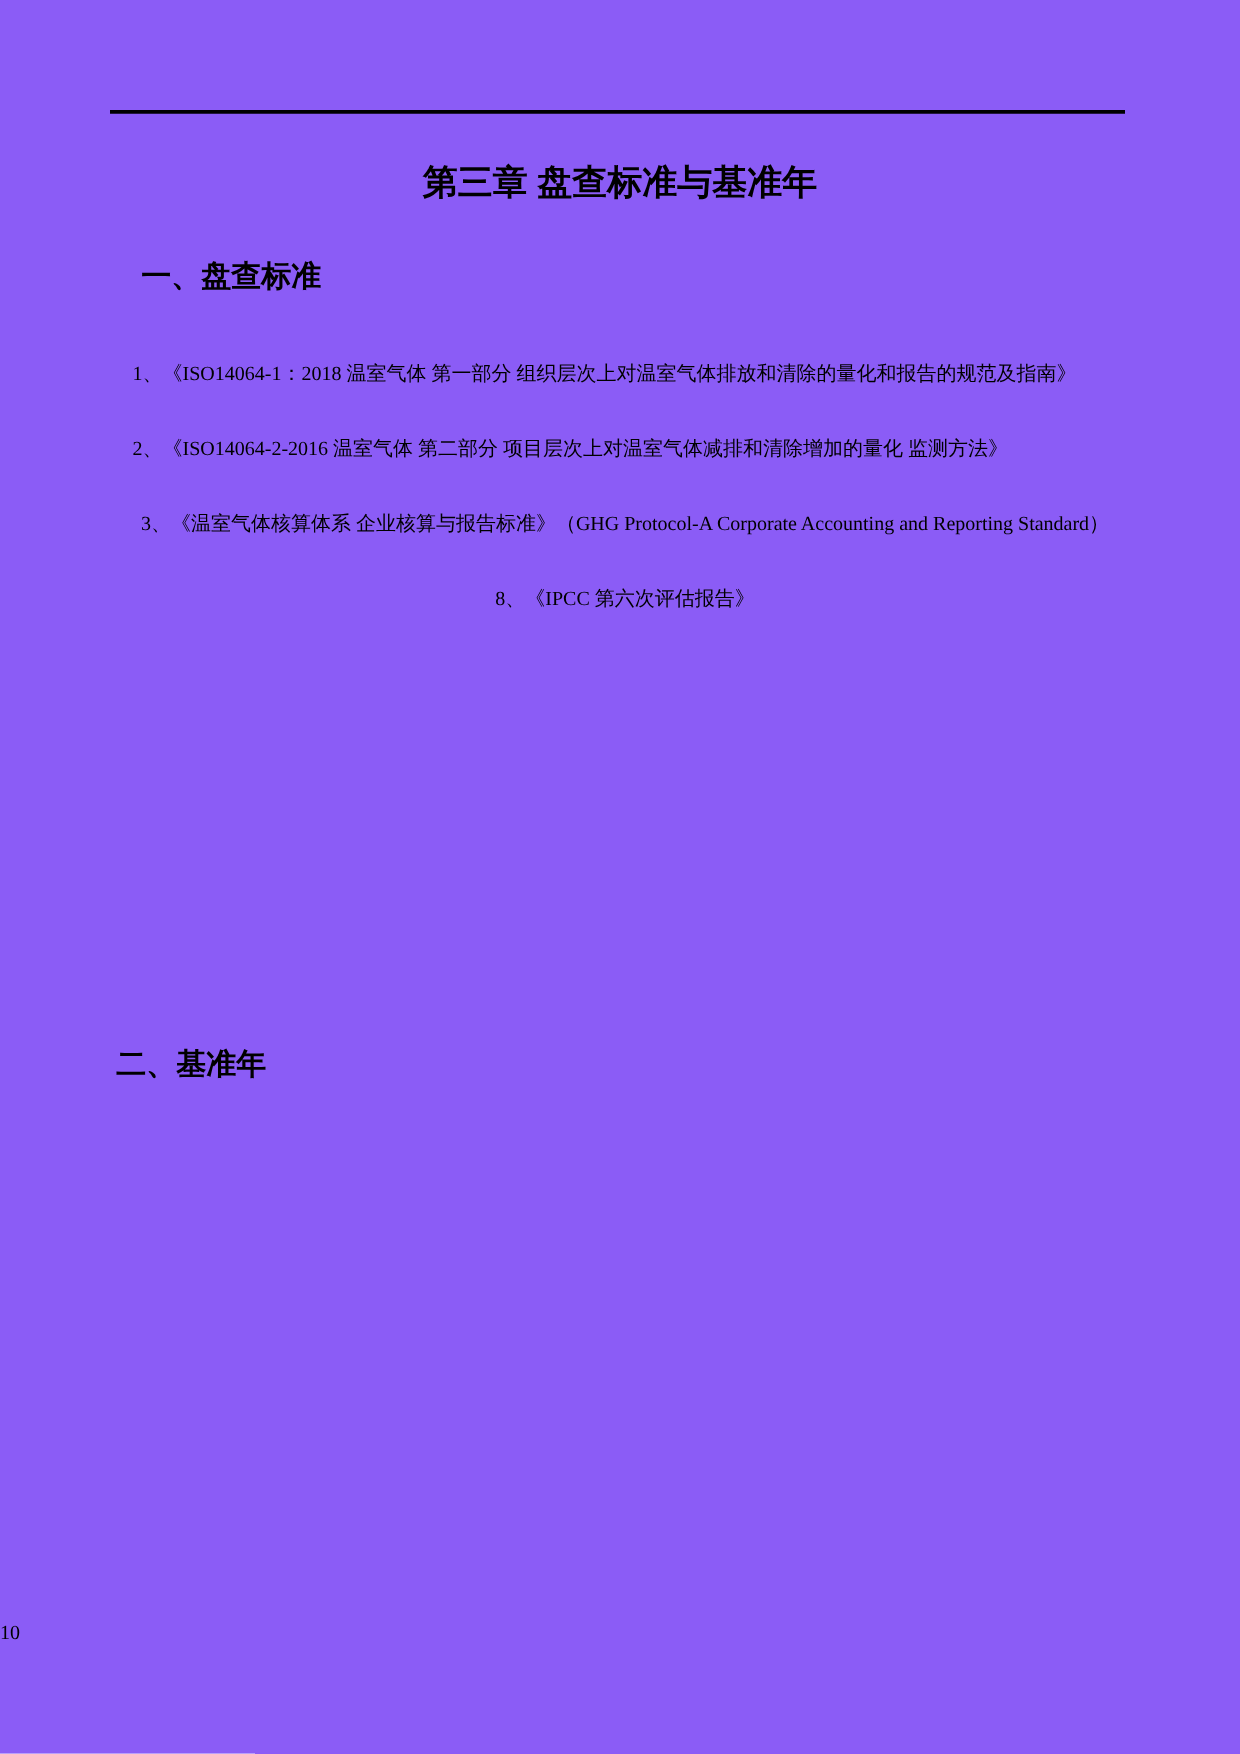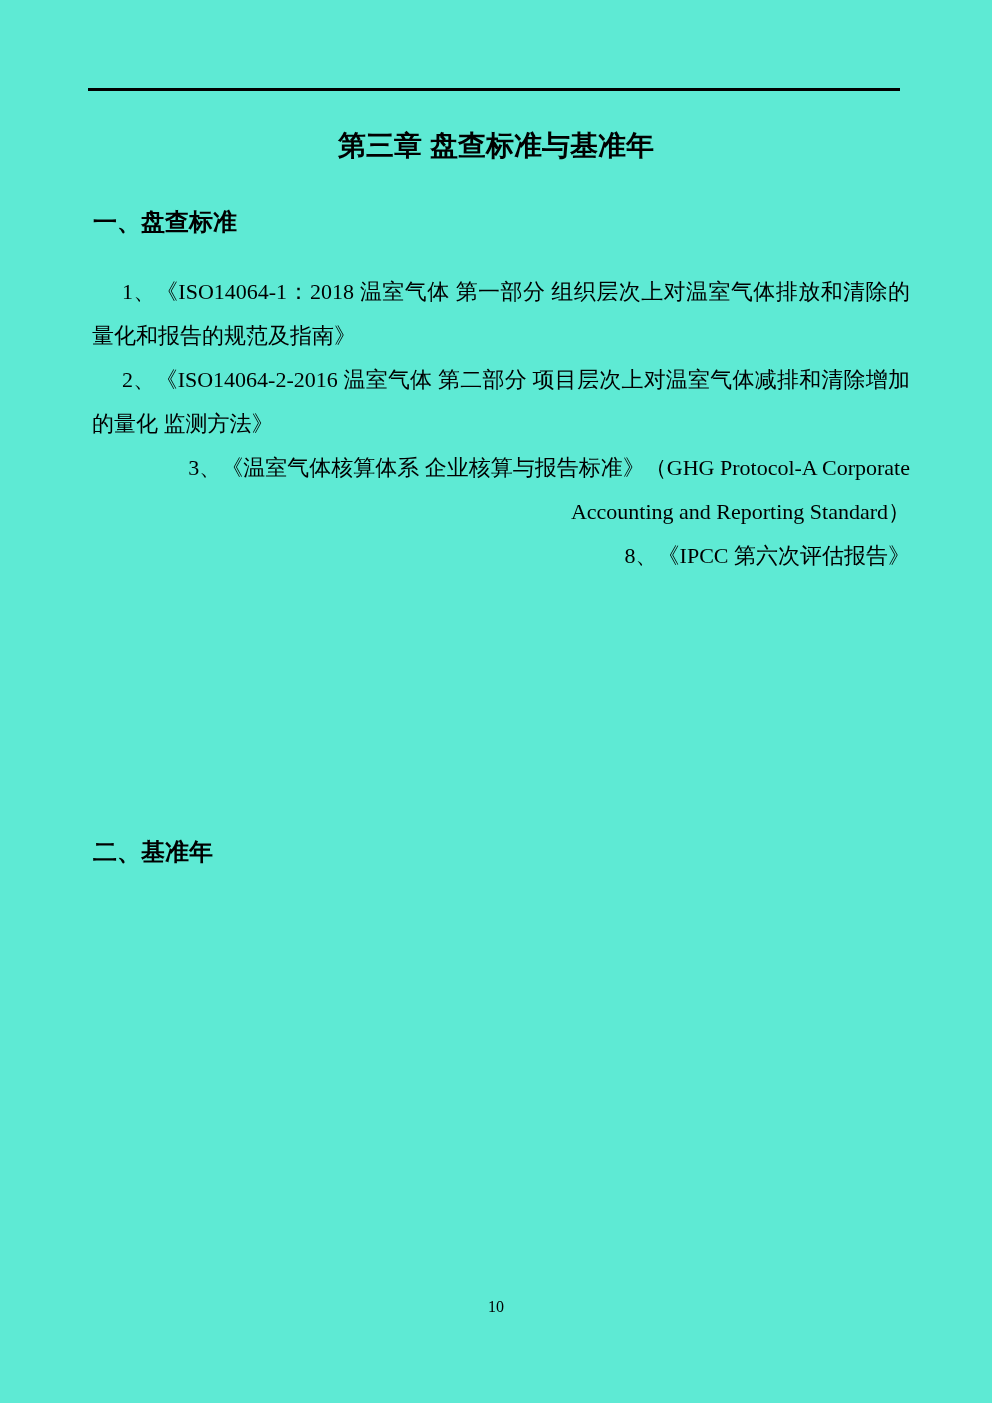--- a/index.html
+++ b/index.html
@@ -4,21 +4,21 @@
 <style>
   html, body {
     margin: 0;
     padding: 0;
     background: #ffffff;
   }
   .page {
     position: relative;
     width: 992px;
     height: 1403px;
-    background: #5eead4;
+    background: #8b5cf6;
     color: #000000;
     overflow: hidden;
     font-family: "Liberation Serif", "DejaVu Serif", serif;
   }
   .header-rule {
     position: absolute;
     left: 88px;
     top: 88px;
     width: 812px;
     height: 3px;
@@ -37,49 +37,49 @@
     white-space: pre;
   }
   .section-heading {
     position: absolute;
     left: 93px;
     font-family: "Liberation Sans", "DejaVu Sans", sans-serif;
     font-weight: bold;
     font-size: 24px;
     line-height: 34px;
   }
-  .heading-1 { top: 205px; }
+  .heading-1 { top: 205px; margin-left: 20px; }
   .heading-2 { top: 835px; }
   .body-block {
     position: absolute;
-    left: 92px;
+    left: 76px;
     width: 818px;
-    font-size: 22px;
-    line-height: 44px;
+    font-size: 16px;
+    line-height: 60px;
     color: #000000;
   }
   .list-block { top: 270px; }
   .para-block { top: 885px; }
   .body-block p {
     margin: 0;
     text-indent: 30px;
     text-align: justify;
   }
   .body-block p.no-justify {
-    text-align: right;
+    text-align: center;
   }
   .body-block p.gap-before {
     margin-top: 24px;
   }
   .page-number {
     position: absolute;
     left: 0;
     width: 992px;
     top: 1297px;
-    text-align: center;
+    text-align: left;
     font-size: 16px;
     line-height: 20px;
   }
 </style>
 </head>
 <body>
 
 <div class="page">
 
   <div class="header-rule"></div>

